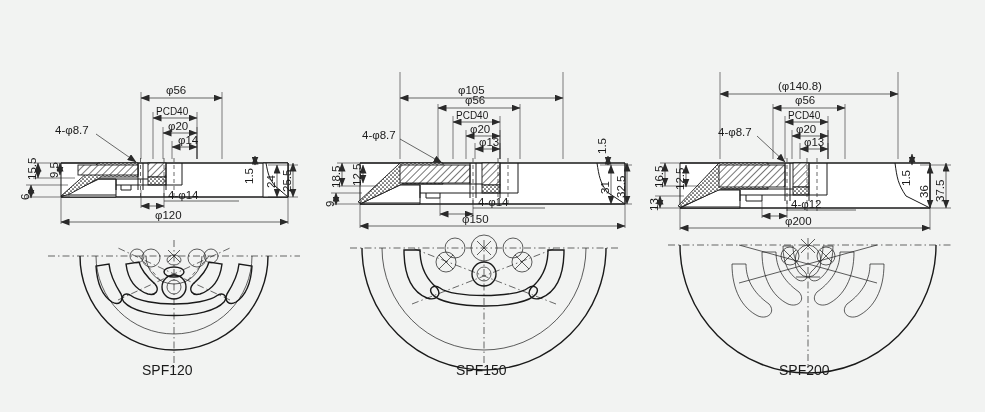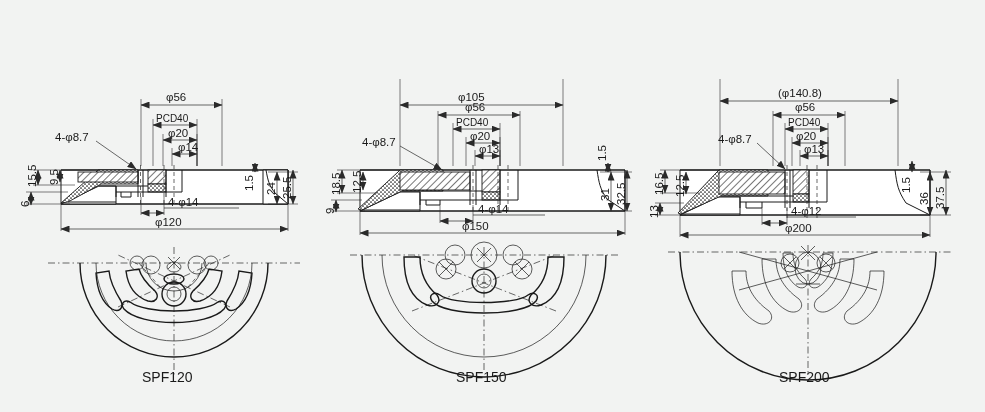--- a/index.html
+++ b/index.html
@@ -3,21 +3,21 @@
 <meta charset="utf-8">
 <style>
   html,body{margin:0;padding:0;}
   body{
     width:985px;height:412px;
     background:#f2f3f2;
     font-family:"Liberation Sans", sans-serif;
     overflow:hidden;
     position:relative;
   }
-  #stage{position:absolute;left:0;top:15px;width:985px;height:380px;}
+  #stage{position:absolute;left:0;top:8px;width:985px;height:380px;}
   svg{display:block;}
   .ln{stroke:#1a1a1a;fill:none;stroke-width:1;}
   .ln-thin{stroke:#1a1a1a;fill:none;stroke-width:0.7;}
   .ln-thick{stroke:#1a1a1a;fill:none;stroke-width:1.4;}
   .dim{stroke:#2a2a2a;fill:none;stroke-width:0.7;}
   .ext{stroke:#2a2a2a;fill:none;stroke-width:0.6;}
   .dash{stroke:#2a2a2a;fill:none;stroke-width:0.7;stroke-dasharray:7 3 1.5 3;}
   .dash2{stroke:#2a2a2a;fill:none;stroke-width:0.7;stroke-dasharray:4 3;}
   .txt{font-family:"Liberation Sans", sans-serif;font-size:11.5px;fill:#1a1a1a;}
   .txt-s{font-family:"Liberation Sans", sans-serif;font-size:10px;fill:#1a1a1a;}

